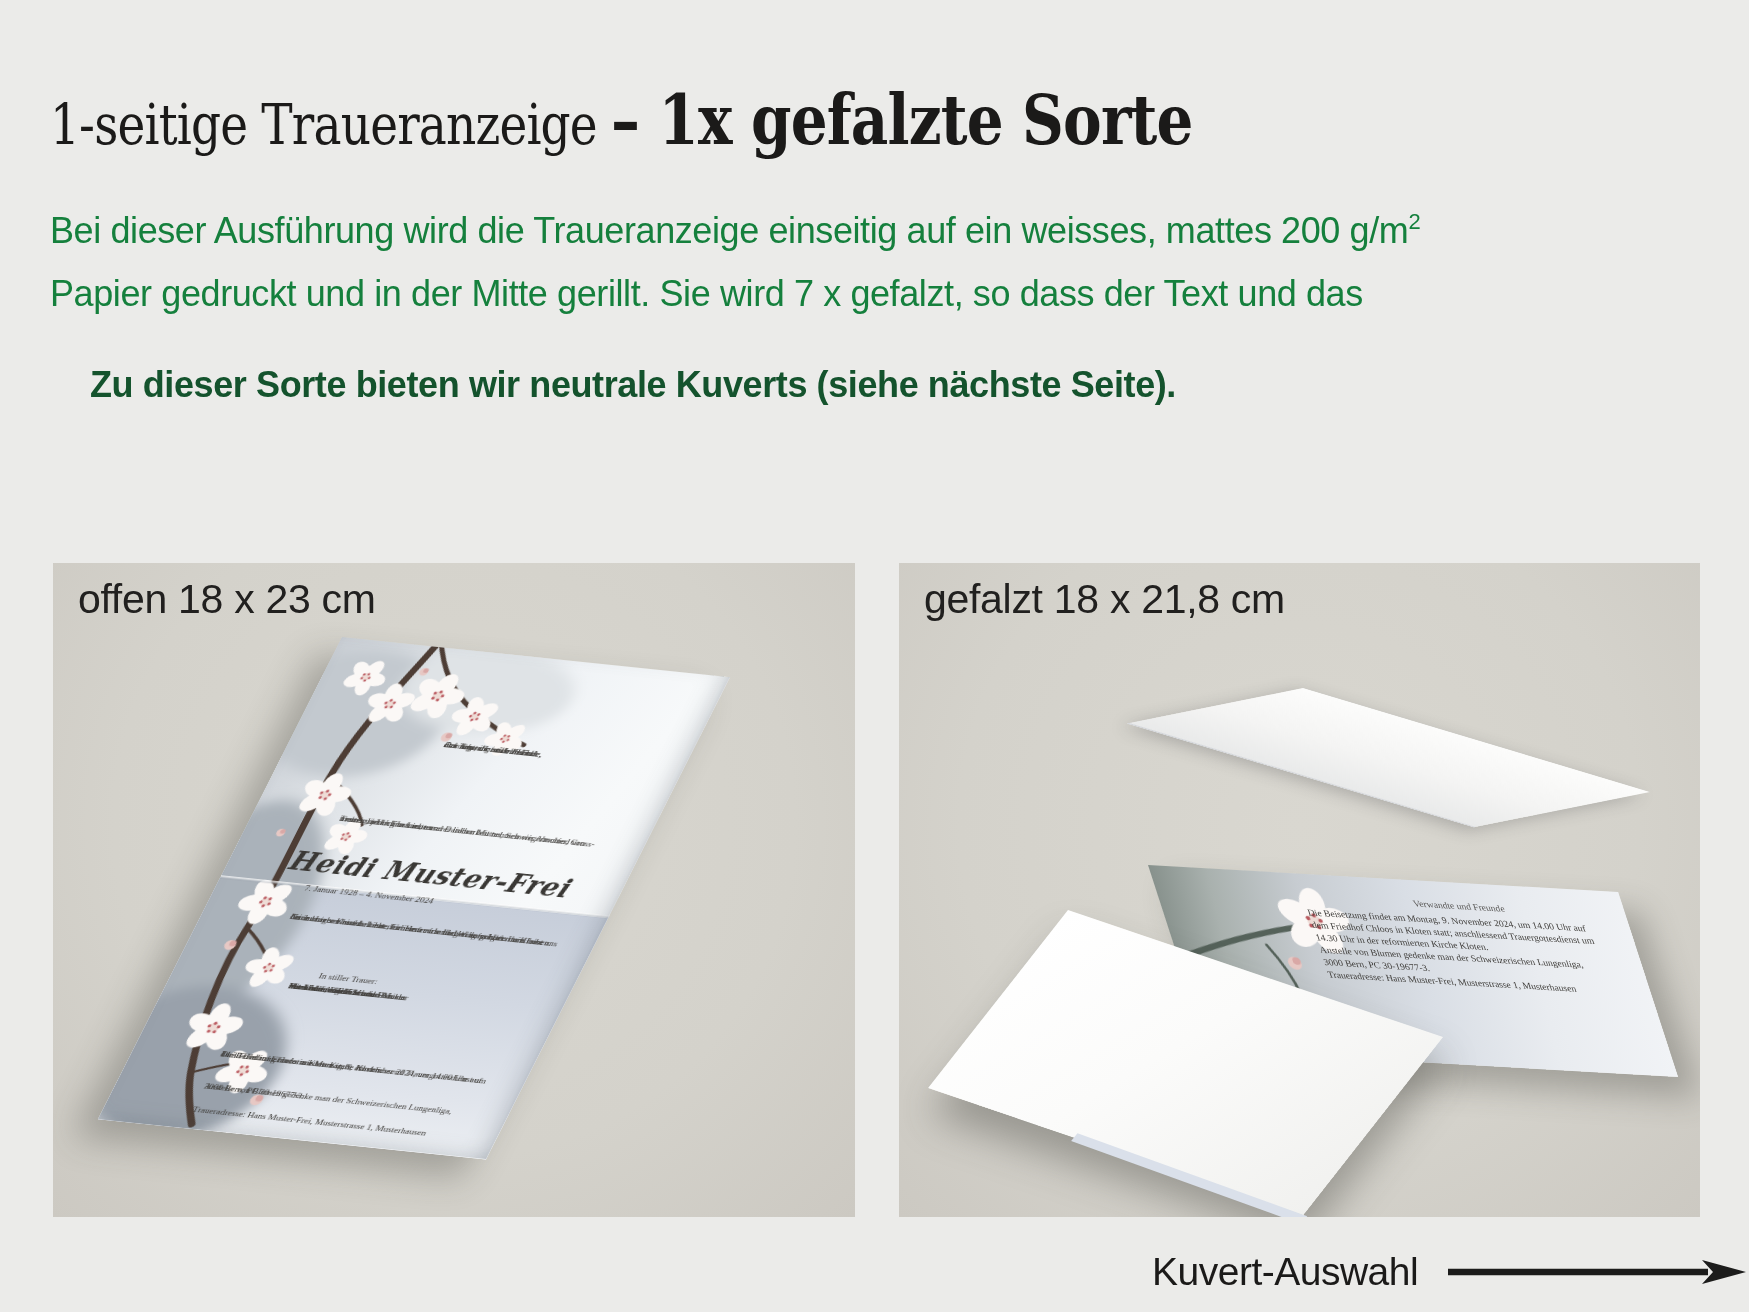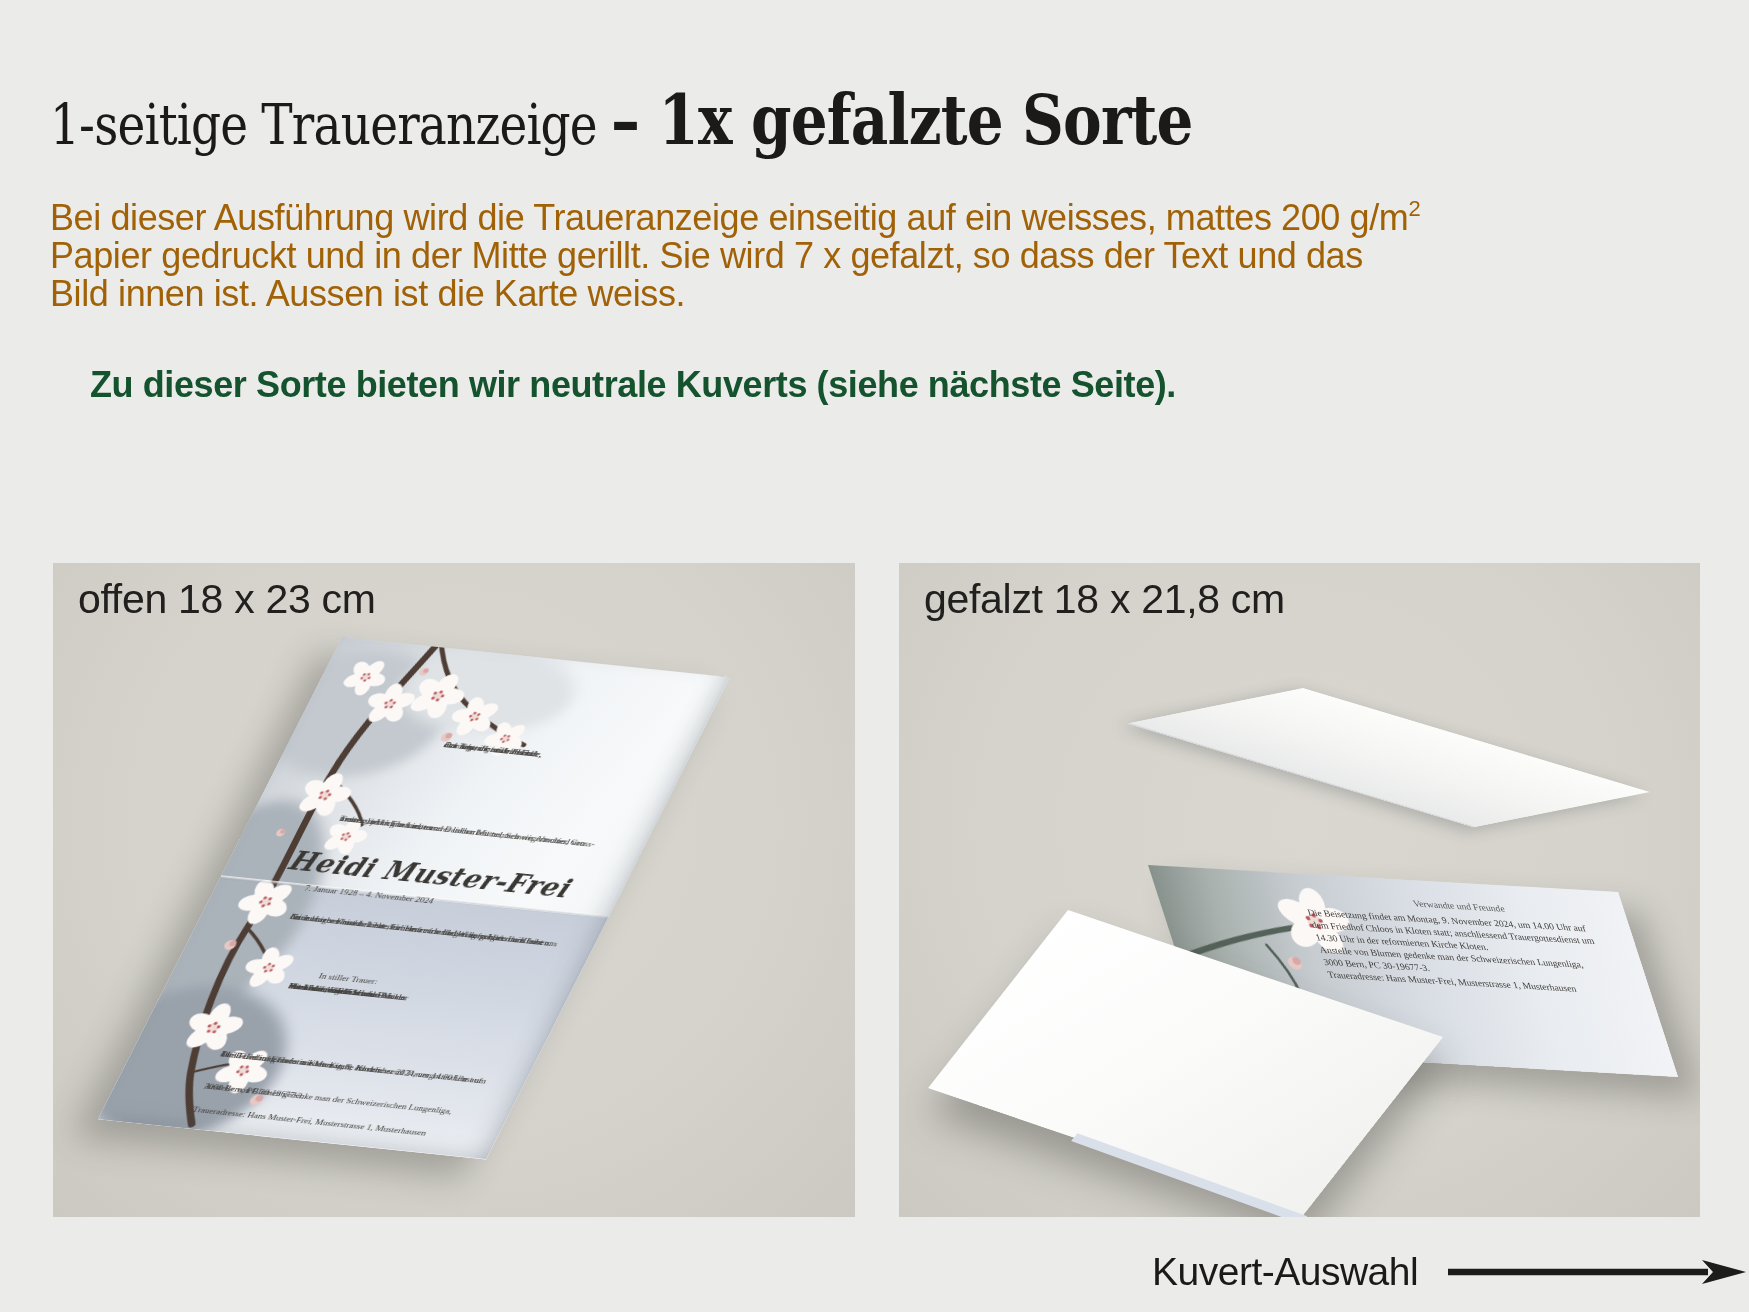--- a/index.html
+++ b/index.html
@@ -10,21 +10,21 @@
     color:#222120;
   }
   
   .page-title{
     position:absolute;left:50px;top:64px;white-space:nowrap;
     color:#1b1a19;font-family:"DejaVu Serif",serif;line-height:1;
     transform:scaleX(.84);transform-origin:0 0;
   }
   .page-title .t-reg{font-size:56px;font-weight:400;letter-spacing:-1px;}
   .page-title .t-bold{font-size:69px;font-weight:700;letter-spacing:-1px;}
-  .intro{position:absolute;left:50px;top:190px;font-size:36px;line-height:38px;letter-spacing:-.4px;color:#a16207;}
+  .intro{position:absolute;left:50px;top:190px;font-size:36px;line-height:63px;letter-spacing:-.4px;color:#15803d;}
   .intro sup{font-size:22px;vertical-align:14px;}
   .note{position:absolute;left:50px;top:364px;font-size:36px;font-weight:700;letter-spacing:-.4px;color:#14532d;margin-left:40px;}
 
   
   .panel{
     position:absolute;top:563px;height:654px;overflow:hidden;
     background:radial-gradient(ellipse at 50% 40%, #d9d7d0 0%, #d4d2cb 60%, #ccc9c2 100%);
   }
   .panel-open{left:53px;width:802px;}
   .panel-folded{left:899px;width:801px;}
@@ -91,21 +91,20 @@
   .arrow-icon{display:block;}
 </style>
 </head>
 <body>
 
 <h1 class="page-title"><span class="t-reg">1-seitige Traueranzeige </span><span class="t-bold">– 1x gefalzte Sorte</span></h1>
 
 <div class="intro">
   <div><span>Bei dieser Ausführung wird die Traueranzeige einseitig auf ein weisses, mattes 200 g/m</span><sup>2</sup></div>
   <div>Papier gedruckt und in der Mitte gerillt. Sie wird 7 x gefalzt, so dass der Text und das</div>
-  <div>Bild innen ist. Aussen ist die Karte weiss.</div>
 </div>
 
 <div class="note">Zu dieser Sorte bieten wir neutrale Kuverts (siehe nächste Seite).</div>
 
 <section class="panel panel-open">
   <div class="panel-label">offen 18 x 23 cm</div>
 
   <div class="open-card">
     <div class="oc-bottom"></div>
 

